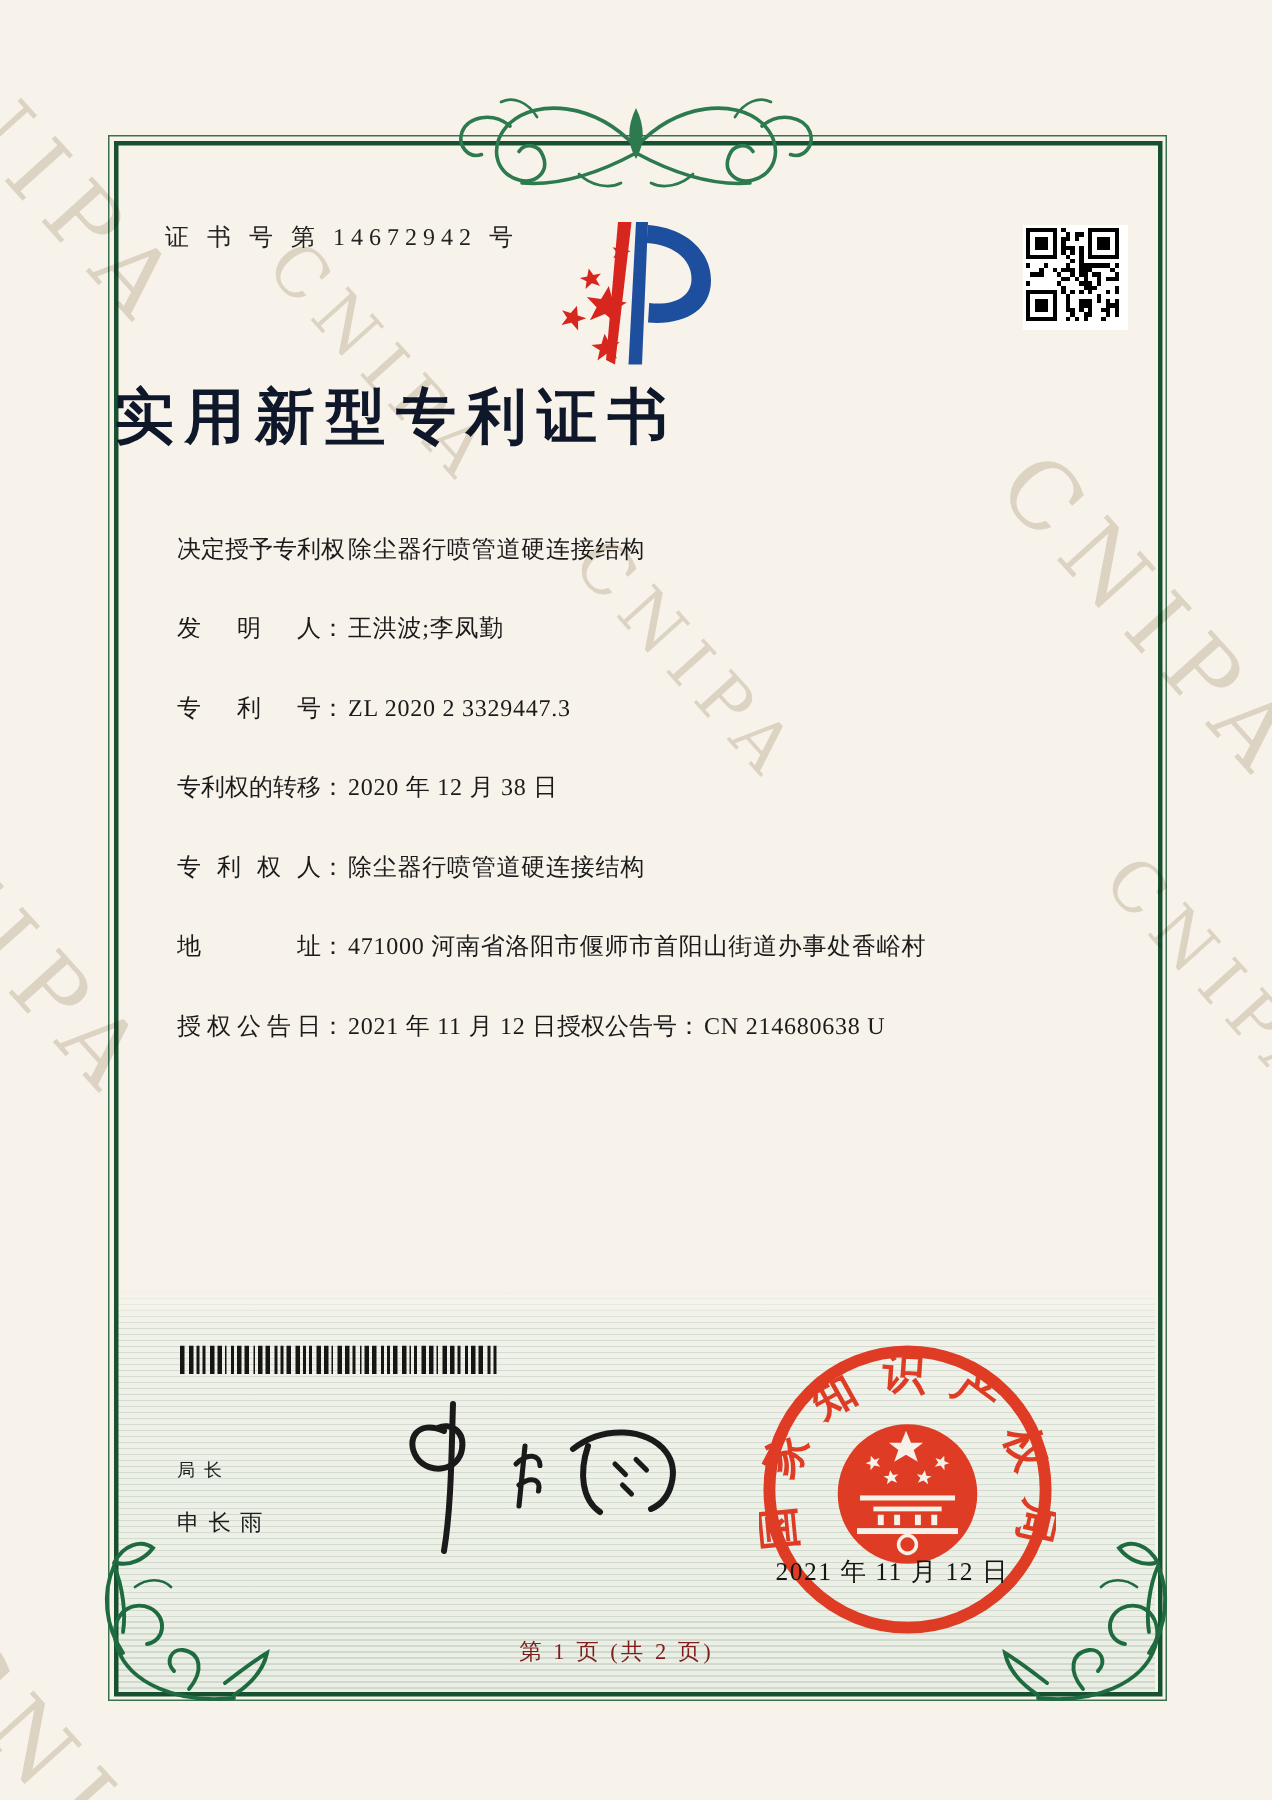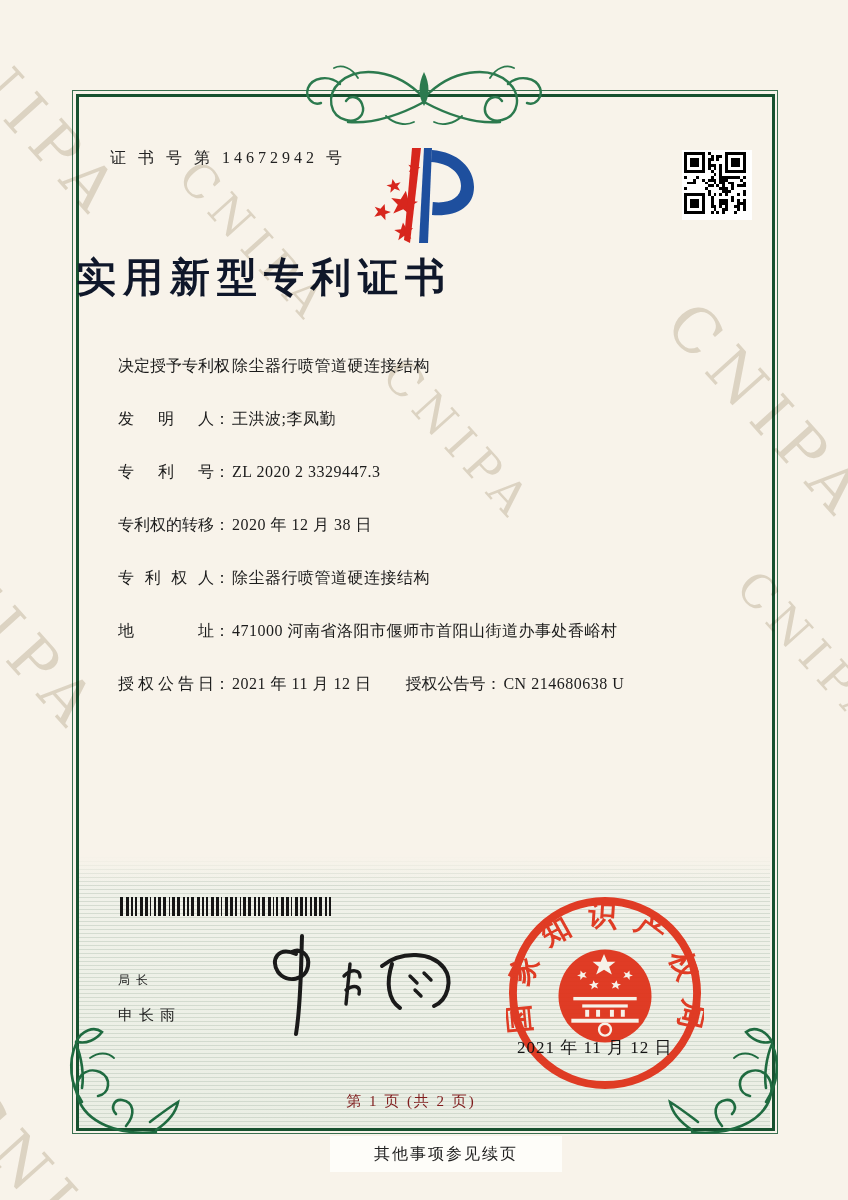--- a/index.html
+++ b/index.html
@@ -26,21 +26,21 @@
   .logo{left:360px;top:144px;z-index:3;}
   .title{left:76px;top:250px;width:696px;font-size:40px;font-weight:bold;
          letter-spacing:7px;color:#0f172a;z-index:3;}
 
   
   .fields{left:118px;top:356px;width:636px;z-index:3;font-size:16px;color:#1b1b1b;}
   .frow{height:28px;margin-bottom:25px;white-space:nowrap;}
   .flabel{display:inline-block;width:96px;text-align:justify;text-align-last:justify;vertical-align:top;}
   .fcolon{display:inline-block;width:18px;}
   .fvalue{letter-spacing:.5px;}
-  .pair2{margin-left:34px;}
+  .pair2{}
 
   
   .bodytext{left:114px;top:702px;width:636px;z-index:3;font-size:16.2px;line-height:26px;
             text-align:justify;color:#1d1d1d;}
   .bodytext p{margin:0;text-indent:2em;}
 
   
   .barcode{left:120px;top:897px;width:216px;height:19px;z-index:3;}
   .sig-title{left:118px;top:972px;font-size:12px;letter-spacing:6px;z-index:3;}
   .sig-name{left:118px;top:1006px;font-size:15px;letter-spacing:6px;z-index:3;}
@@ -379,15 +379,14 @@
           <rect x="116" y="117" width="4" height="7"></rect>
           <rect x="66" y="126" width="68" height="4"></rect>
           <circle cx="100" cy="137" r="6" fill="none" stroke="#f8f3ea" stroke-width="2.4"></circle>
         </g>
       </g>
     </g>
   </svg>
   <div class="abs seal-date">2021 年 11 月 12 日</div>
 
   <div class="abs page-num">第 1 页 (共 2 页)</div>
-  <div class="abs foot-note">其他事项参见续页</div>
 
 </div>
 
 </body></html>

